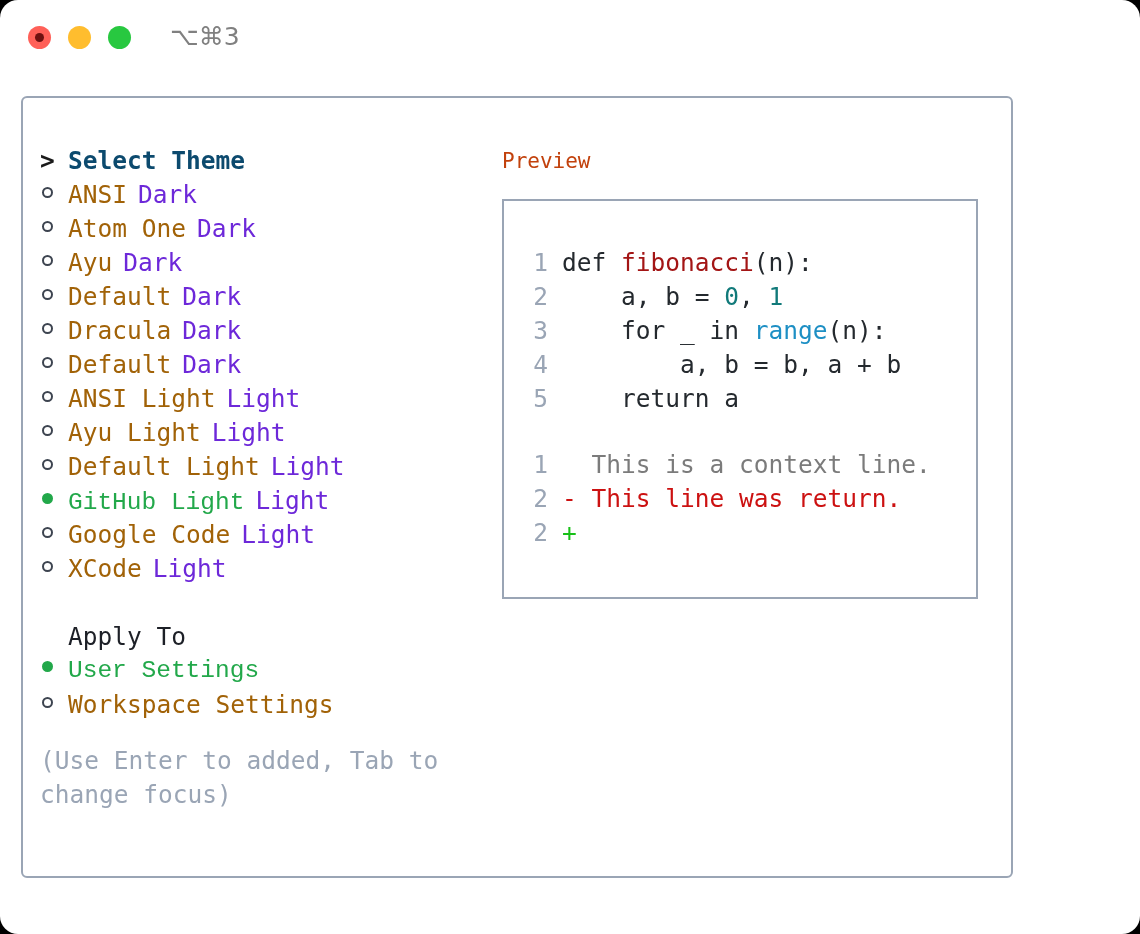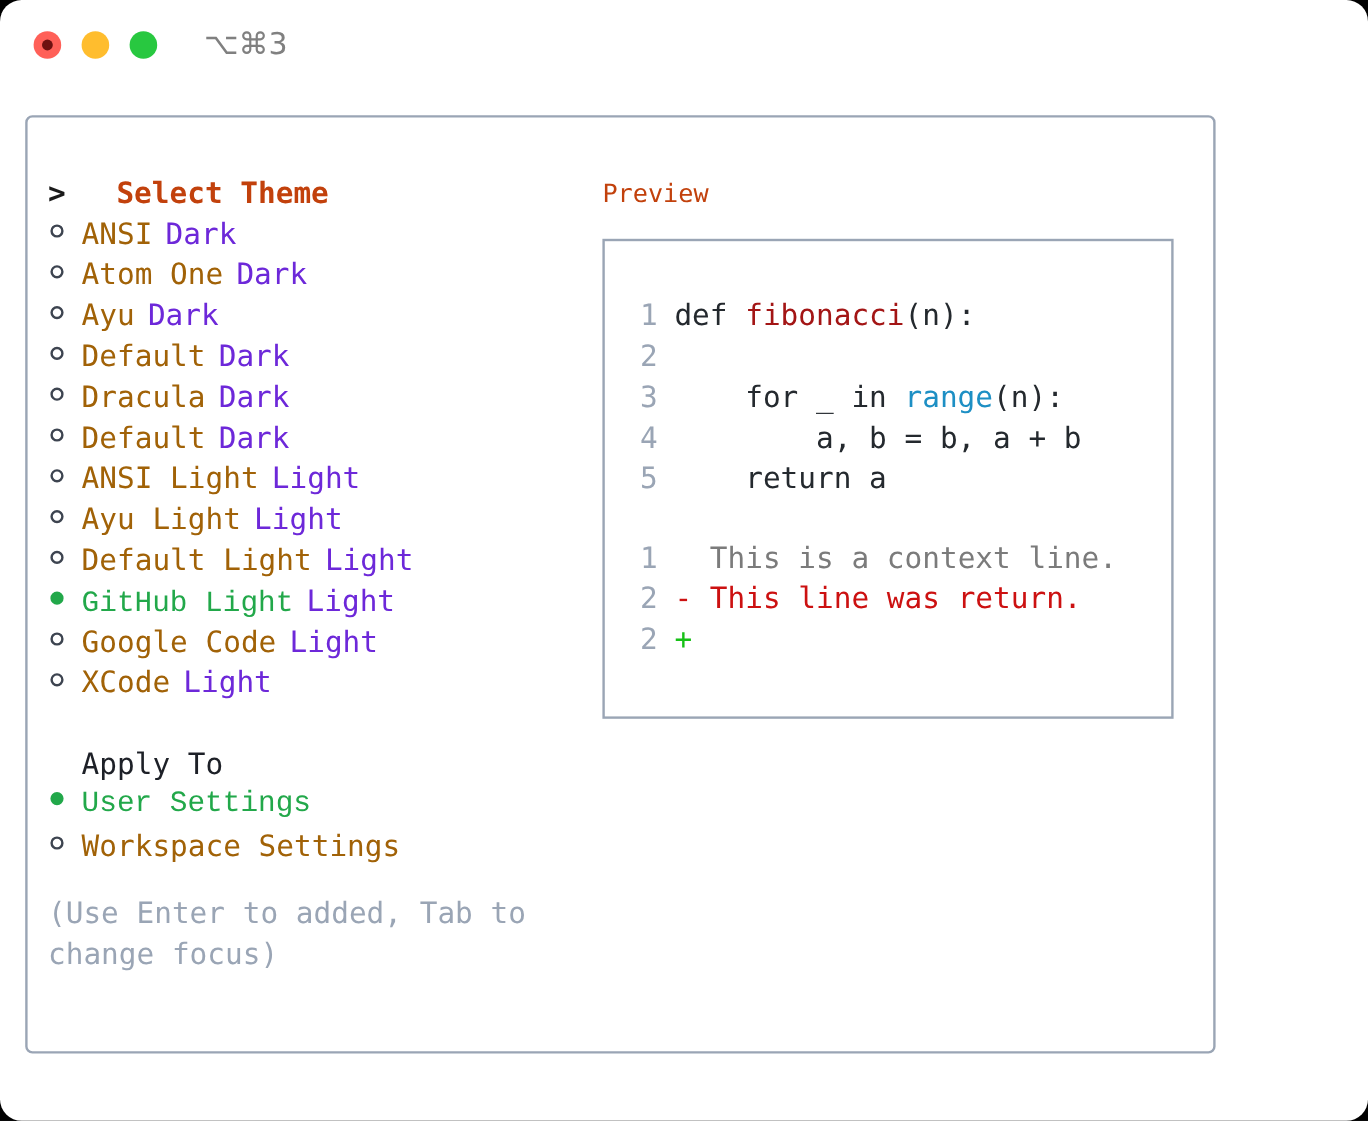--- a/index.html
+++ b/index.html
@@ -135,22 +135,21 @@
   .bullet.filled::before {
     background: #22a84a;
     border-color: #22a84a;
   }
 
   .label {
     color: #a16207;
   }
   .label.bold {
     font-weight: bold;
-    color: #c2410c;
-    margin-left: 29px;
+    color: #0c4a6e;
   }
   .label.selected {
     color: #22a84a;
     font-family: Liberation Mono, monospace;
   }
   .variant {
     color: #6d28d9;
     margin-left: 11px;
   }
   .heading-indent {
@@ -270,21 +269,21 @@
           </div>
 
         <div class="hint">(Use Enter to added, Tab to change focus)</div>
       </div>
 
       <div class="right-col">
         <div class="preview-title">Preview</div>
         <div class="preview-box">
           <div id="code-block">
               <div class="code-line"><span class="lineno">1</span><span class="code-text"><span class="tok-def">def </span><span class="tok-func">fibonacci</span><span class="tok-plain">(n):</span></span></div>
-              <div class="code-line"><span class="lineno">2</span></div>
+              <div class="code-line"><span class="lineno">2</span><span class="code-text"><span class="tok-plain">    a, b = </span><span class="tok-num">0</span><span class="tok-plain">, </span><span class="tok-num">1</span></span></div>
               <div class="code-line"><span class="lineno">3</span><span class="code-text"><span class="tok-plain">    for _ in </span><span class="tok-builtin">range</span><span class="tok-plain">(n):</span></span></div>
               <div class="code-line"><span class="lineno">4</span><span class="code-text"><span class="tok-plain">        a, b = b, a + b</span></span></div>
               <div class="code-line"><span class="lineno">5</span><span class="code-text"><span class="tok-plain">    return a</span></span></div>
             </div>
           <div class="diff-gap"></div>
           <div id="diff-block">
               <div class="code-line"><span class="lineno">1</span><span class="diff-context"> </span><span class="diff-context"> </span><span class="diff-context">This is a context line.</span></div>
               <div class="code-line"><span class="lineno">2</span><span class="diff-del">-</span><span class="diff-del"> </span><span class="diff-del">This line was return.</span></div>
               <div class="code-line"><span class="lineno">2</span><span class="diff-add">+</span><span class="diff-add"> </span></div>
             </div>

